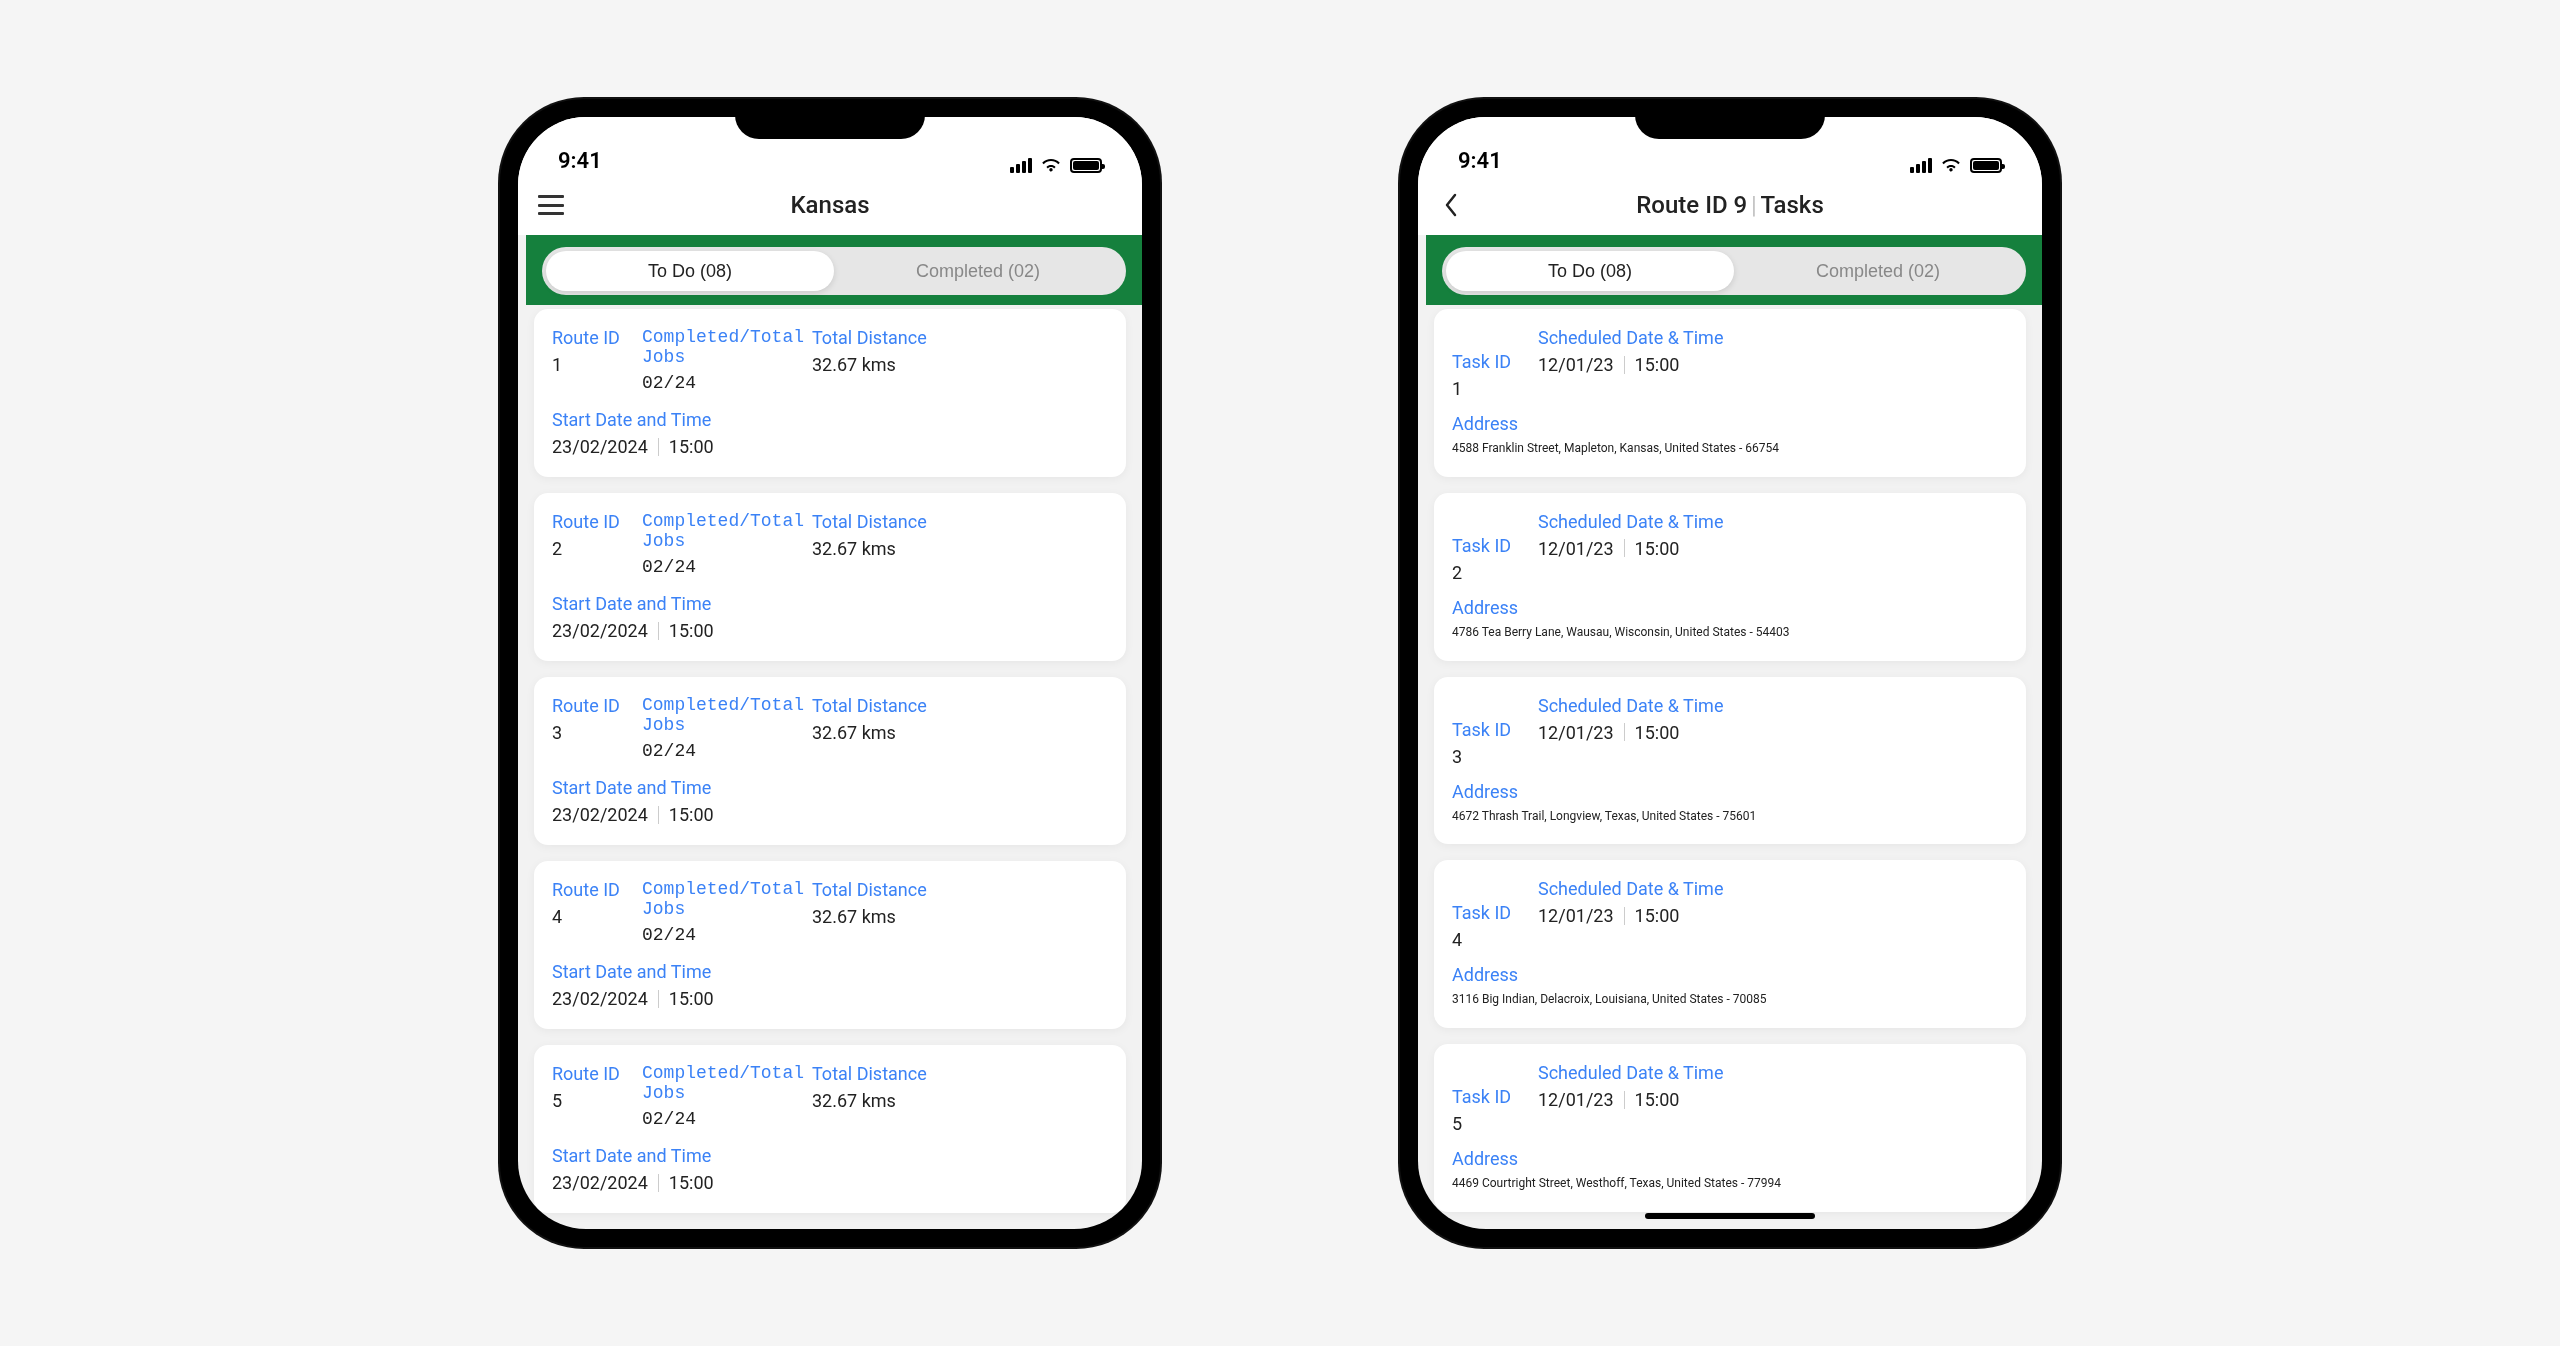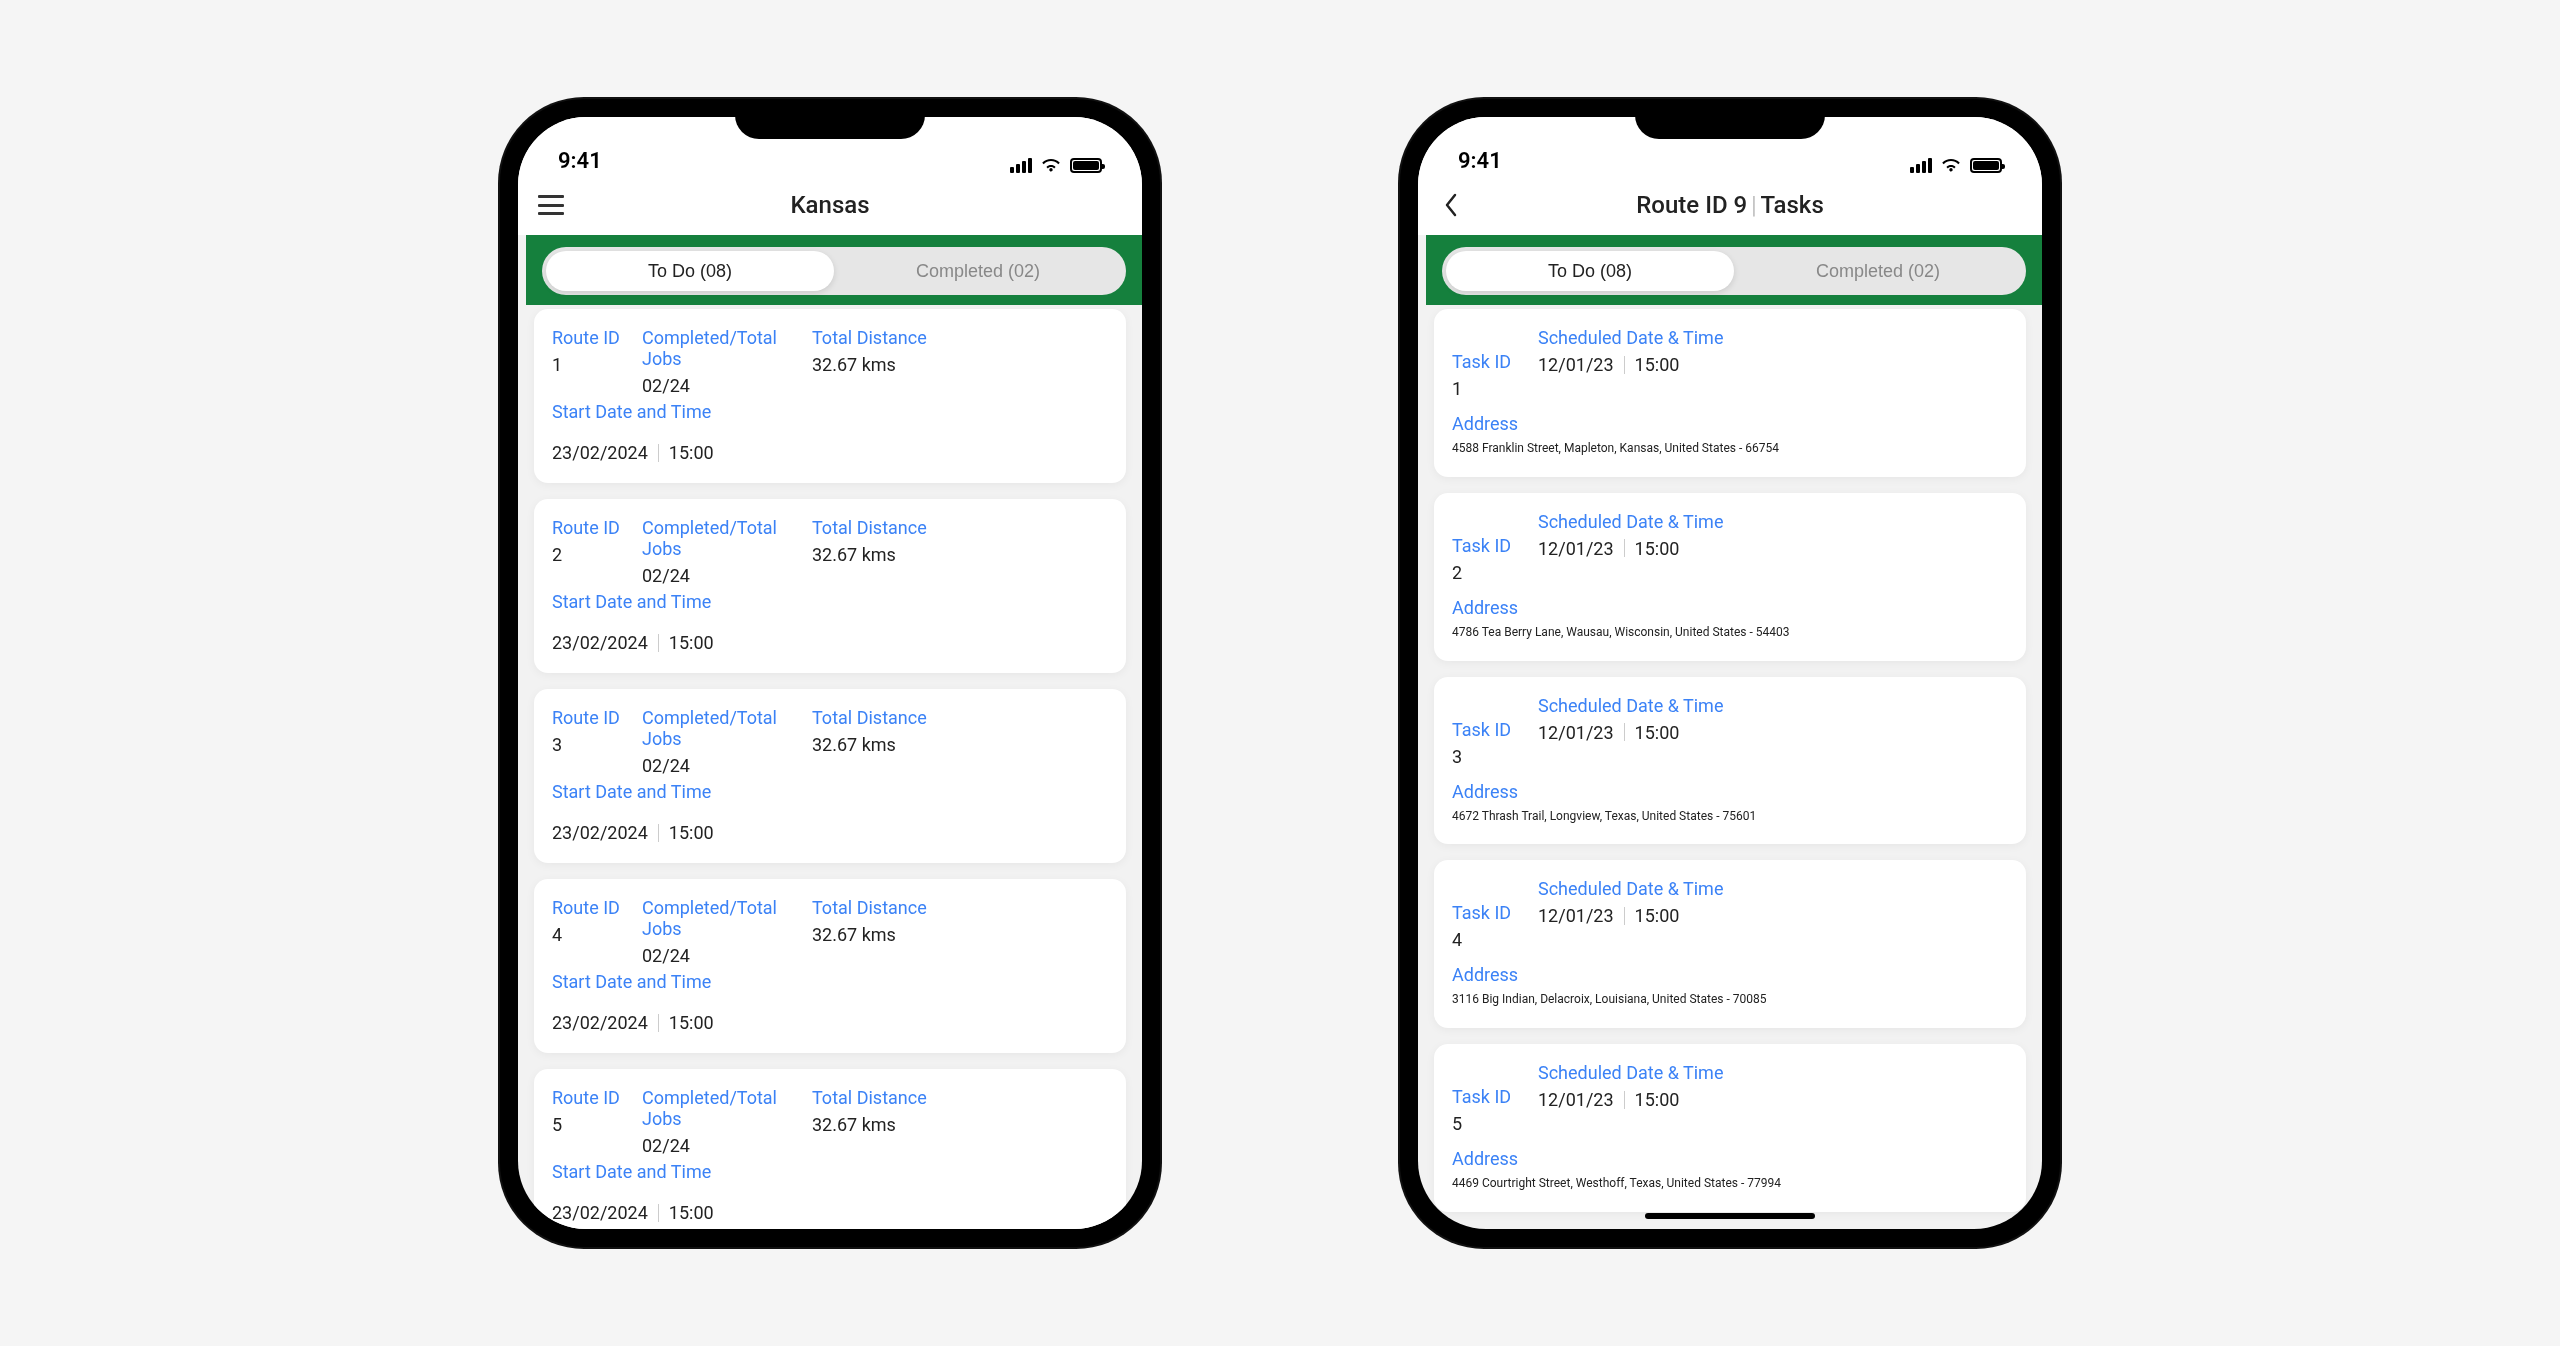--- a/index.html
+++ b/index.html
@@ -176,23 +176,23 @@
     font-size: 18px;
     color:#3b82f6;
     margin-bottom: 6px;
   }
   .value {
     font-size: 18px;
     color:#222;
     font-weight:400;
   }
   .route-top .col:nth-child(1){ width: 90px; }
-  .route-top .col:nth-child(2){ width: 170px; }
+  .route-top .col:nth-child(2){ width: 170px; font-family: Liberation Mono, monospace; }
   .route-top .col:nth-child(3){ flex:1; }
-  .route-bottom { margin-top: 5px; gap: 14px; }
+  .route-bottom { margin-top: 16px; }
   .dt-val { display:flex; align-items:center; gap:10px; }
   .dt-val .sep {
     width:1px; height:18px; background:#ccc;
   }
   .task-top .col:nth-child(1){ width: 86px; margin-top: 24px; }
   .task-top .col:nth-child(2){ flex:1; }
   .addr-block { margin-top: 14px; }
   .addr-value {
     font-size: 12px;
     color:#222;

